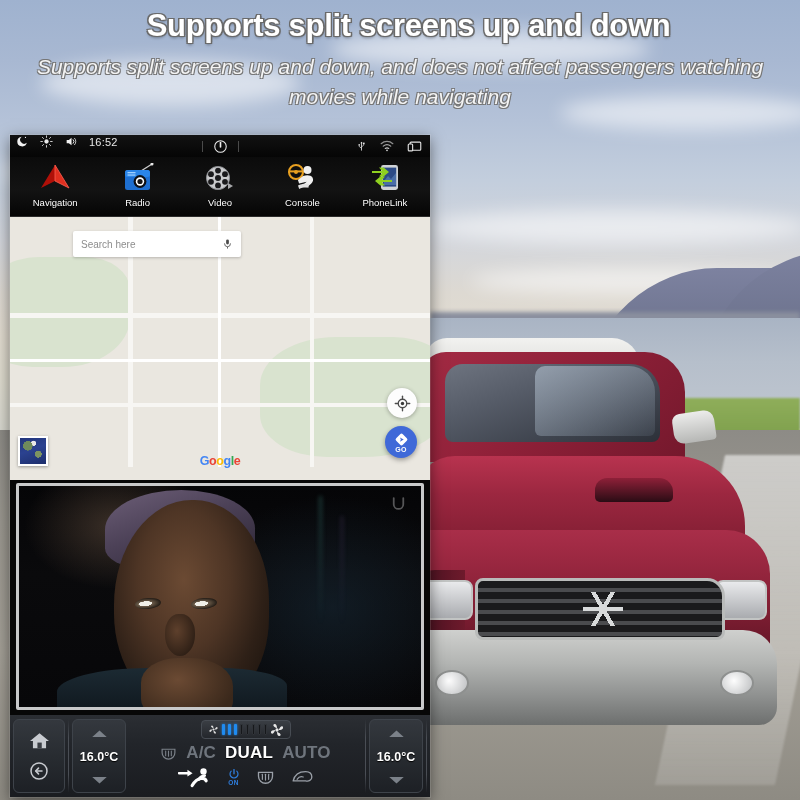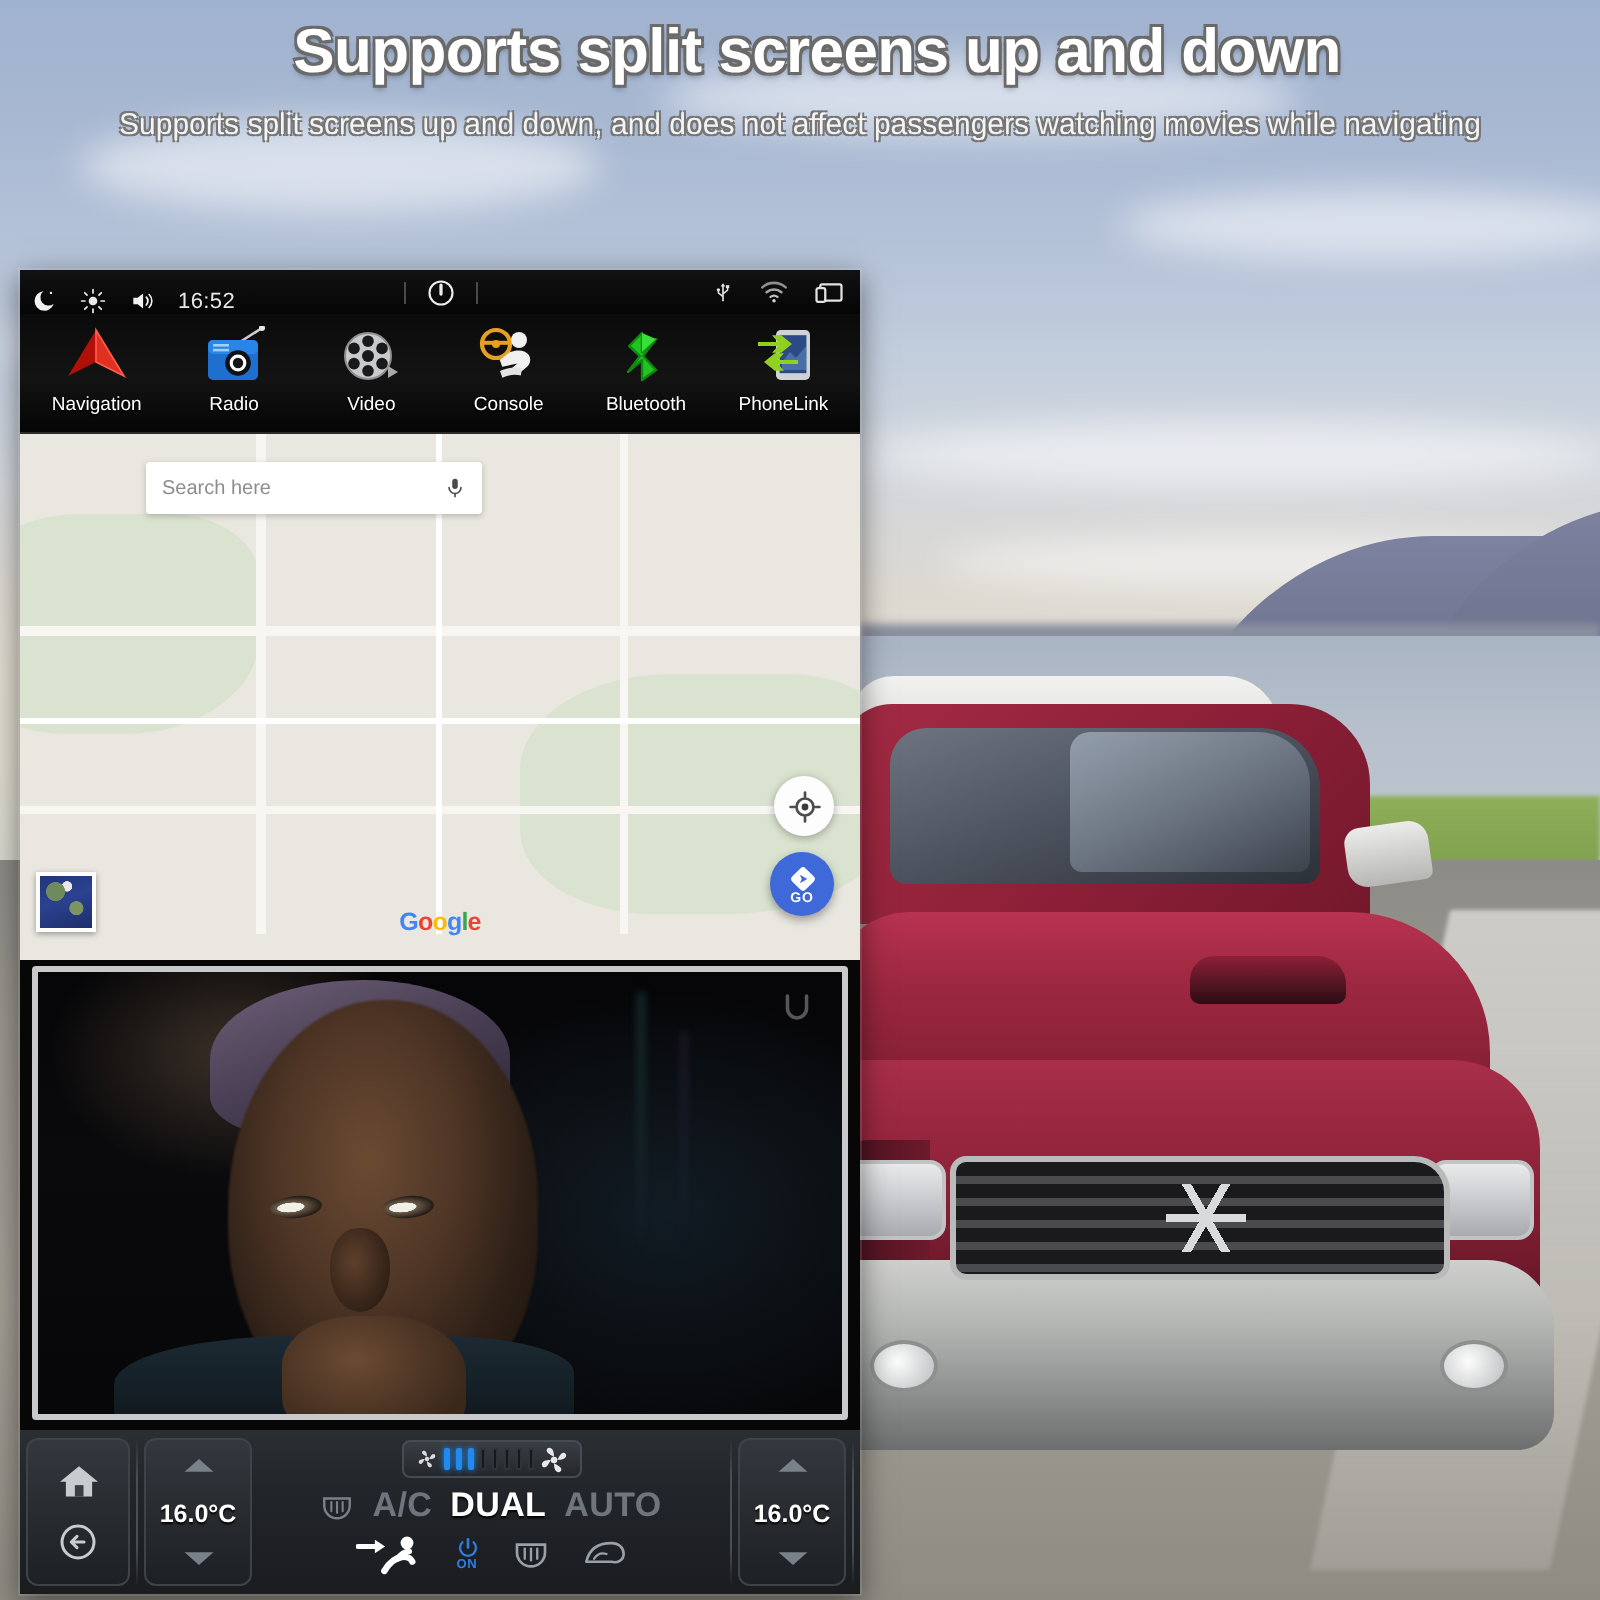--- a/index.html
+++ b/index.html
@@ -168,42 +168,43 @@
     font-size: 31px; font-weight: bold; color: #ffffff;
     letter-spacing: -0.3px;
     text-shadow:
       -1.4px -1.4px 0 #6a6a6a, 1.4px -1.4px 0 #6a6a6a,
       -1.4px 1.4px 0 #6a6a6a, 1.4px 1.4px 0 #6a6a6a,
       0 2px 3px rgba(0,0,0,.35);
     padding-left: 17px;
   }
   #headline-sub {
     margin-top: 8px;
-    font-size: 15px; color: #f4f4f4; line-height: 1.42;
+    font-size: 21px; color: #f4f4f4; line-height: 1.42;
     text-shadow:
       -1px -1px 0 #767676, 1px -1px 0 #767676,
       -1px 1px 0 #767676, 1px 1px 0 #767676;
     padding: 0 22px;
+    font-style: italic;
   }
 
   
   #head-unit {
     position: absolute; left: 10px; top: 135px;
     width: 420px; height: 662px;
     background: #0a0a0a;
     z-index: 10;
     box-shadow: 0 0 0 1px rgba(255,255,255,.12), 0 4px 14px rgba(0,0,0,.5);
     display: flex; flex-direction: column;
   }
 
   
   #status-bar {
     height: 22px; flex: 0 0 22px;
     background: linear-gradient(to bottom, #121212 0%, #050505 100%);
-    display: flex; align-items: flex-end;
+    display: flex; align-items: flex-start;
     padding: 0 6px; position: relative;
   }
   .sb-left { display: flex; align-items: center; gap: 11px; }
   .sb-right {
     position: absolute; right: 8px; top: 0; height: 22px;
     display: flex; align-items: center; gap: 13px;
   }
   .sb-center {
     position: absolute; left: 0; right: 0; top: 0; height: 22px;
     display: flex; align-items: center; justify-content: center; gap: 10px;
@@ -624,29 +625,20 @@
           <line x1="4.6" y1="8.4" x2="17.4" y2="8.4" stroke="#e8a020" stroke-width="2"></line>
           <circle cx="11" cy="9" r="2" fill="#e8a020"></circle>
           <circle cx="22.5" cy="7" r="4" fill="#f0f0f0"></circle>
           <path d="M18 13c4-1.4 8-1 9.5 1.6 1.2 2.1.6 4.6-1.4 6.2l-4.2 3.4-3.6-2.6 3.4-2.8-7.6 1.6-1.2-3.4z" fill="#f0f0f0"></path>
           <path d="M13 22.5c3-1.6 7.6-2.2 11-1.4l-.6 3.6c-3-.6-6.6-.2-9.2 1.2z" fill="#e2e2e2"></path>
         </svg>
       </span>
       <span class="app-label">Console</span>
     </div>
 
-    <div class="app-item">
-      <span class="app-glyph">
-        <svg width="34" height="30" viewBox="0 0 34 30">
-          <path d="M8 23 L14 15 L8.6 10 L15 3.5 L15 13 L22 6.5 L15.5 15 L22 22 L15 27 L15 17 Z" fill="#22c322" stroke="#0e8a0e" stroke-width="1.2" stroke-linejoin="round"></path>
-          <path d="M15 3.5 L15 13 L22 6.5 Z" fill="#3ade3a"></path>
-        </svg>
-      </span>
-      <span class="app-label">Bluetooth</span>
-    </div>
 
     <div class="app-item">
       <span class="app-glyph">
         <svg width="34" height="30" viewBox="0 0 34 30">
           <rect x="13" y="2" width="17" height="25" rx="2.4" fill="#cfd2d6"></rect>
           <rect x="14.8" y="4.6" width="13.4" height="19" fill="#2c4a86"></rect>
           <path d="M16 18l4-5 3 3 5-6v12H16z" fill="#4a6ea8"></path>
           <path d="M4 8h10l-3-3.4h4.6L21 9l-5.4 4.4H11L14 10H4z" fill="#8fd020"></path>
           <path d="M30 17H20l3-3.4h-4.6L13 18l5.4 4.4h4.6L20 19h10z" fill="#8fd020" transform="translate(-6,0)"></path>
         </svg>

